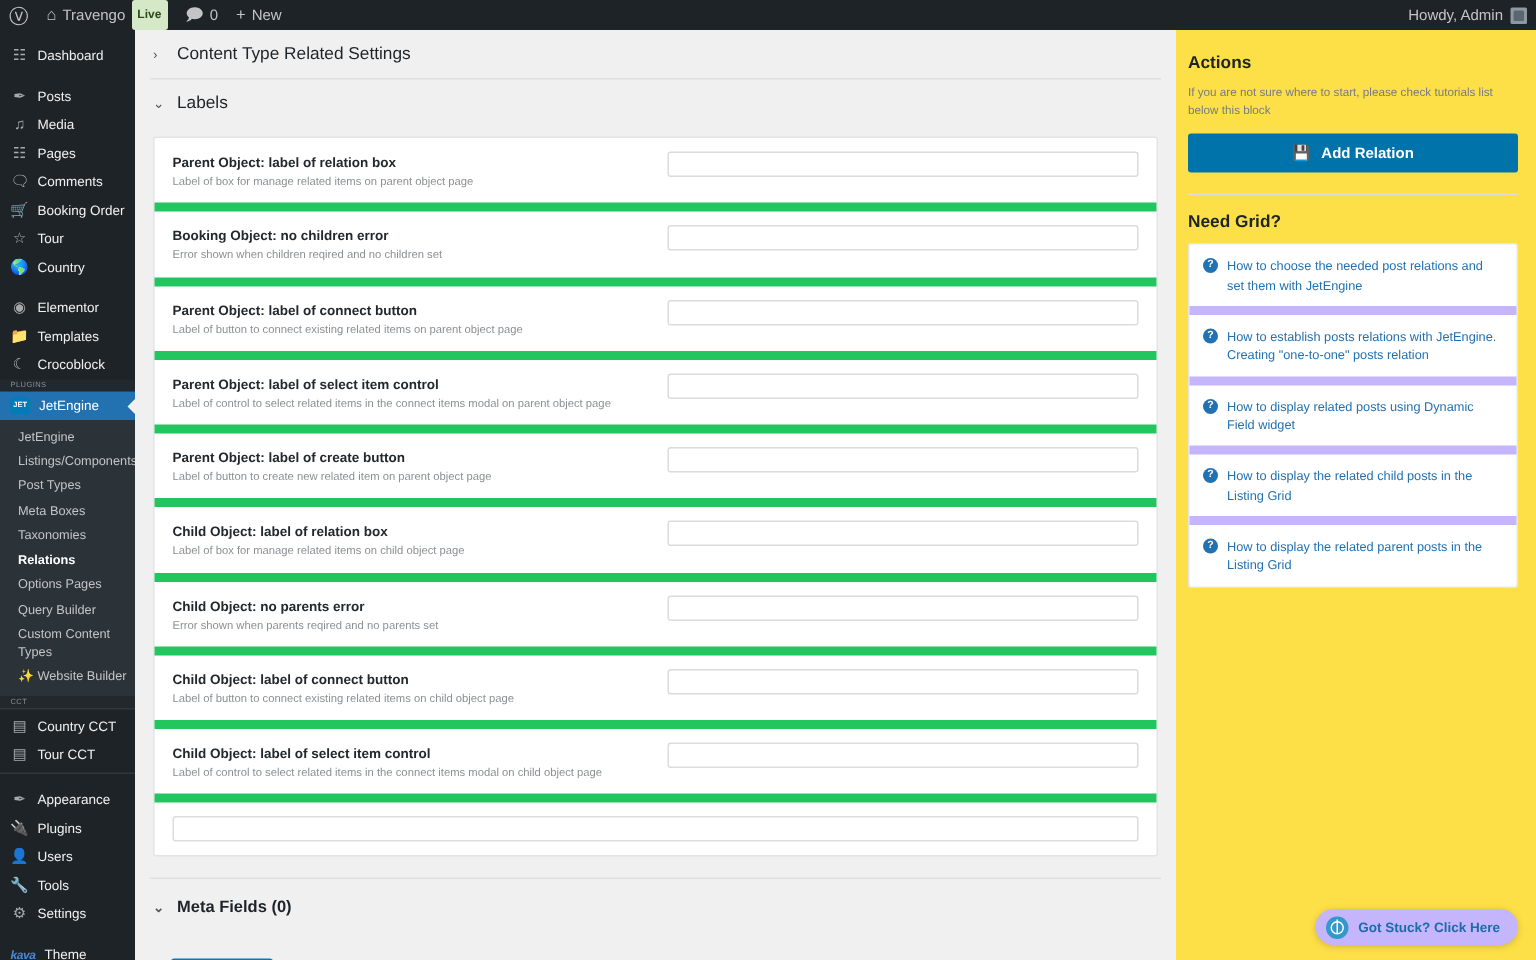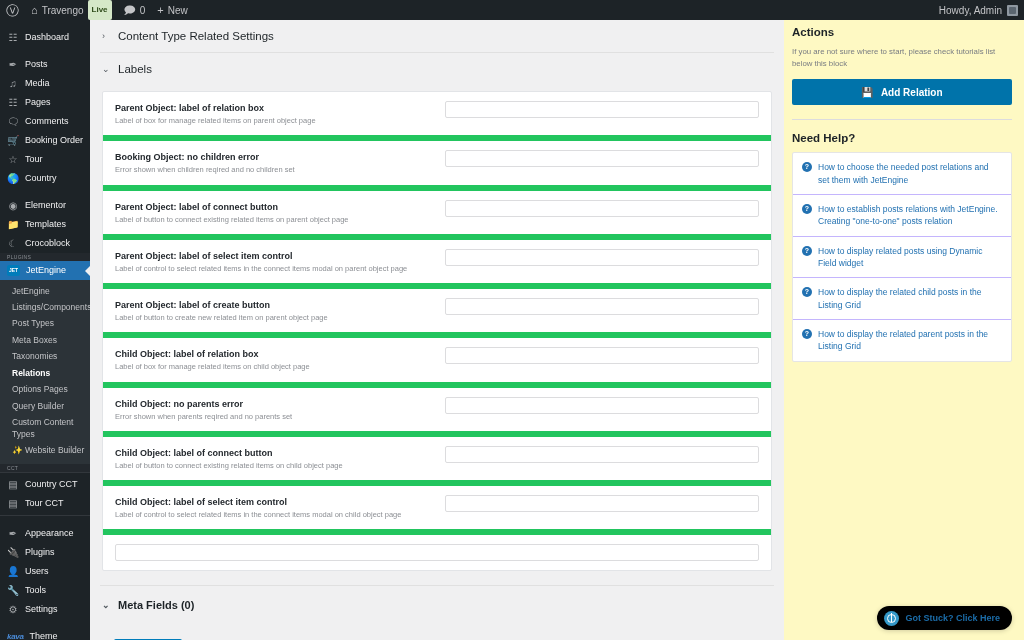--- a/index.html
+++ b/index.html
@@ -114,47 +114,47 @@
   .btn-blue {
     background: #007cba; color: #fff; border: none; border-radius: 2px;
     font-size: 9.5px; font-weight: bold; padding: 7px 12px; cursor: pointer;
     font-family: "Liberation Sans", sans-serif; line-height: 1;
   }
   #new-field-wrap { padding-left: 24px; margin-top: 20px; }
 
   
   #right {
     position: absolute; top: 20px; left: 784px; width: 240px; height: 620px;
-    background: #fef9c3; padding: 6px 12px 0 8px; overflow: hidden;
+    background: #fde047; padding: 16px 12px 0 8px; overflow: hidden;
   }
   .r-title { font-size: 11.5px; font-weight: bold; color: #1d2327; margin-bottom: 8px; }
   .r-desc { font-size: 7.8px; color: #787c82; line-height: 1.5; margin-bottom: 10px; }
   .btn-relation {
     width: 100%; background: #0073aa; color: #fff; border: none; border-radius: 2px;
     height: 26px; font-size: 10px; font-weight: bold; cursor: pointer;
     display: flex; align-items: center; justify-content: center; gap: 7px;
     font-family: "Liberation Sans", sans-serif;
   }
   .r-divider { height: 1px; background: #dcdcde; margin: 14px 0 12px 0; }
   .help-list { background: #fff; border: 1px solid #e5e5e5; border-radius: 2px; margin-top: 8px; }
   .help-item {
-    display: flex; gap: 6px; padding: 8px 9px; border-bottom: 1px solid #c4b5fd;
+    display: flex; gap: 6px; padding: 8px 9px; border-bottom: 6px solid #c4b5fd;
     font-size: 8.5px; color: #2271b1; line-height: 1.45; cursor: pointer;
   }
   .help-item:last-child { border-bottom: none; }
   .q-icon {
     flex: 0 0 10px; width: 10px; height: 10px; border-radius: 50%;
     background: #2271b1; color: #fff; font-size: 7px; font-weight: bold;
     display: flex; align-items: center; justify-content: center; margin-top: 1px;
   }
 
   
   #support {
     position: absolute; right: 12px; bottom: 10px;
-    background: #000000; border-radius: 14px; height: 24px;
+    background: #c4b5fd; border-radius: 14px; height: 24px;
     display: flex; align-items: center; gap: 6px; padding: 0 12px 0 7px;
     box-shadow: 0 1px 5px rgba(0,0,0,.18); cursor: pointer; z-index: 40;
   }
   #support .s-label { font-size: 9px; font-weight: bold; color: #1b6ca8; }
   .globe {
     width: 15px; height: 15px; border-radius: 50%;
     background: #3498c8; display: flex; align-items: center; justify-content: center;
   }
   .globe span {
     display: block; width: 9px; height: 9px; border: 1.3px solid #fff; border-radius: 50%;
@@ -422,21 +422,21 @@
   <div class="r-title">Actions</div>
   <div class="r-desc">If you are not sure where to start, please check tutorials list below this block</div>
 
   <button class="btn-relation">
     <span>💾</span>
     <span>Add Relation</span>
   </button>
 
   <div class="r-divider"></div>
 
-  <div class="r-title">Need Help?</div>
+  <div class="r-title">Need Grid?</div>
 
   <div class="help-list">
     <div class="help-item">
       <span class="q-icon">?</span>
       <span>How to choose the needed post relations and set them with JetEngine</span>
     </div>
     <div class="help-item">
       <span class="q-icon">?</span>
       <span>How to establish posts relations with JetEngine. Creating "one-to-one" posts relation</span>
     </div>

